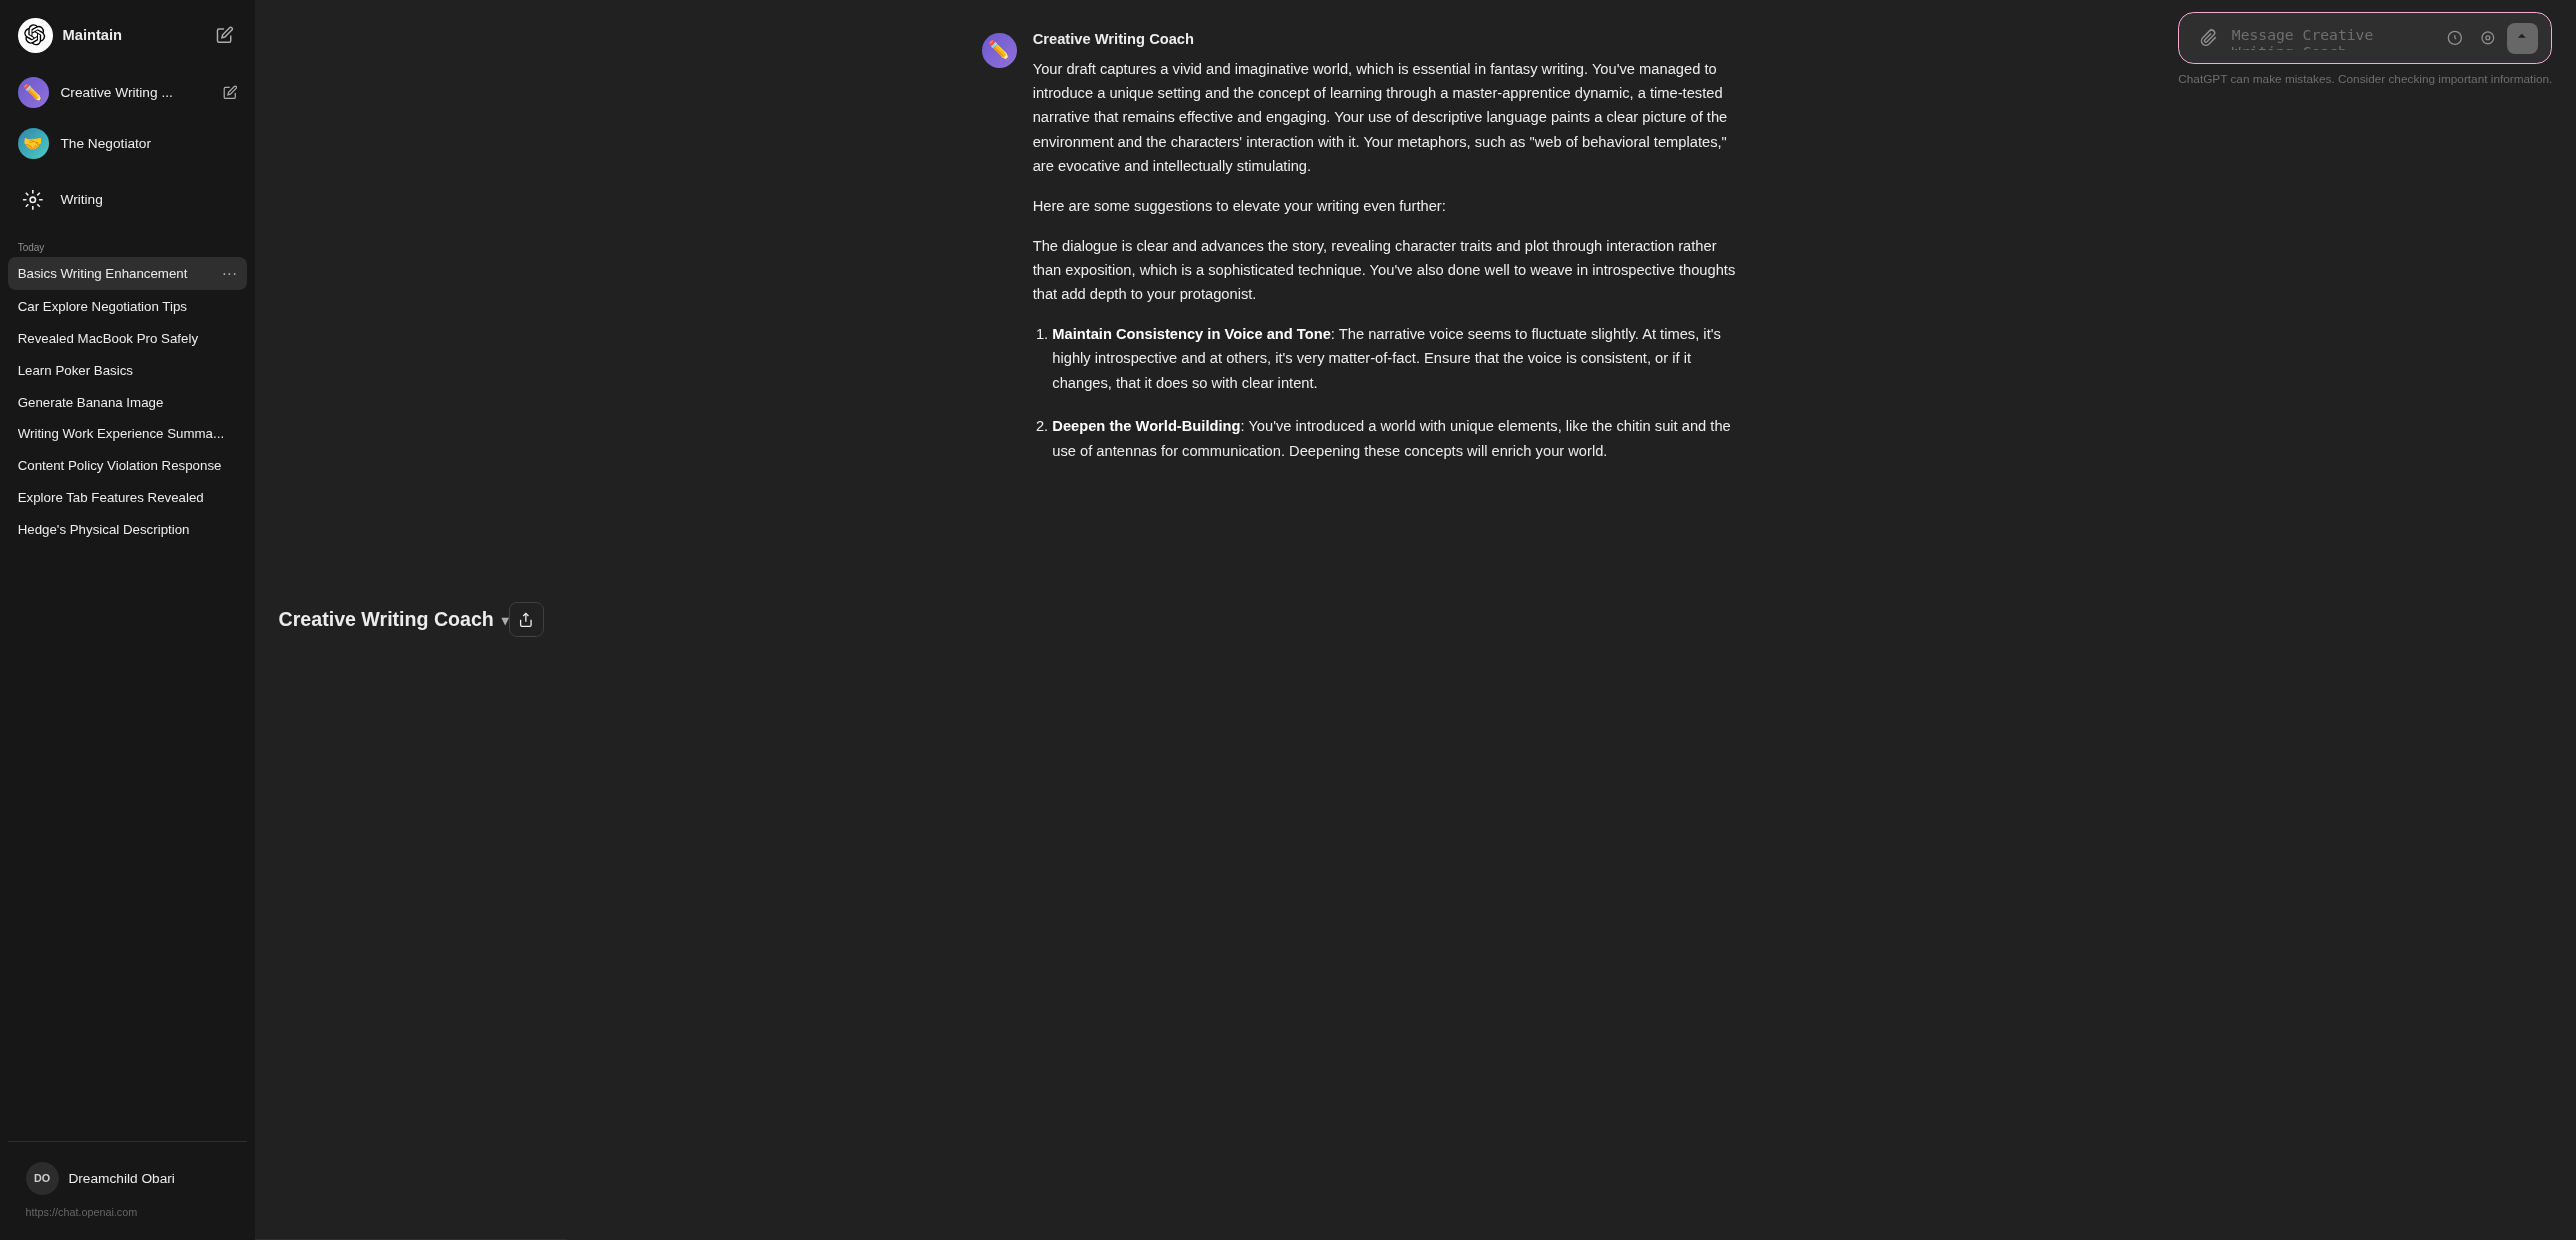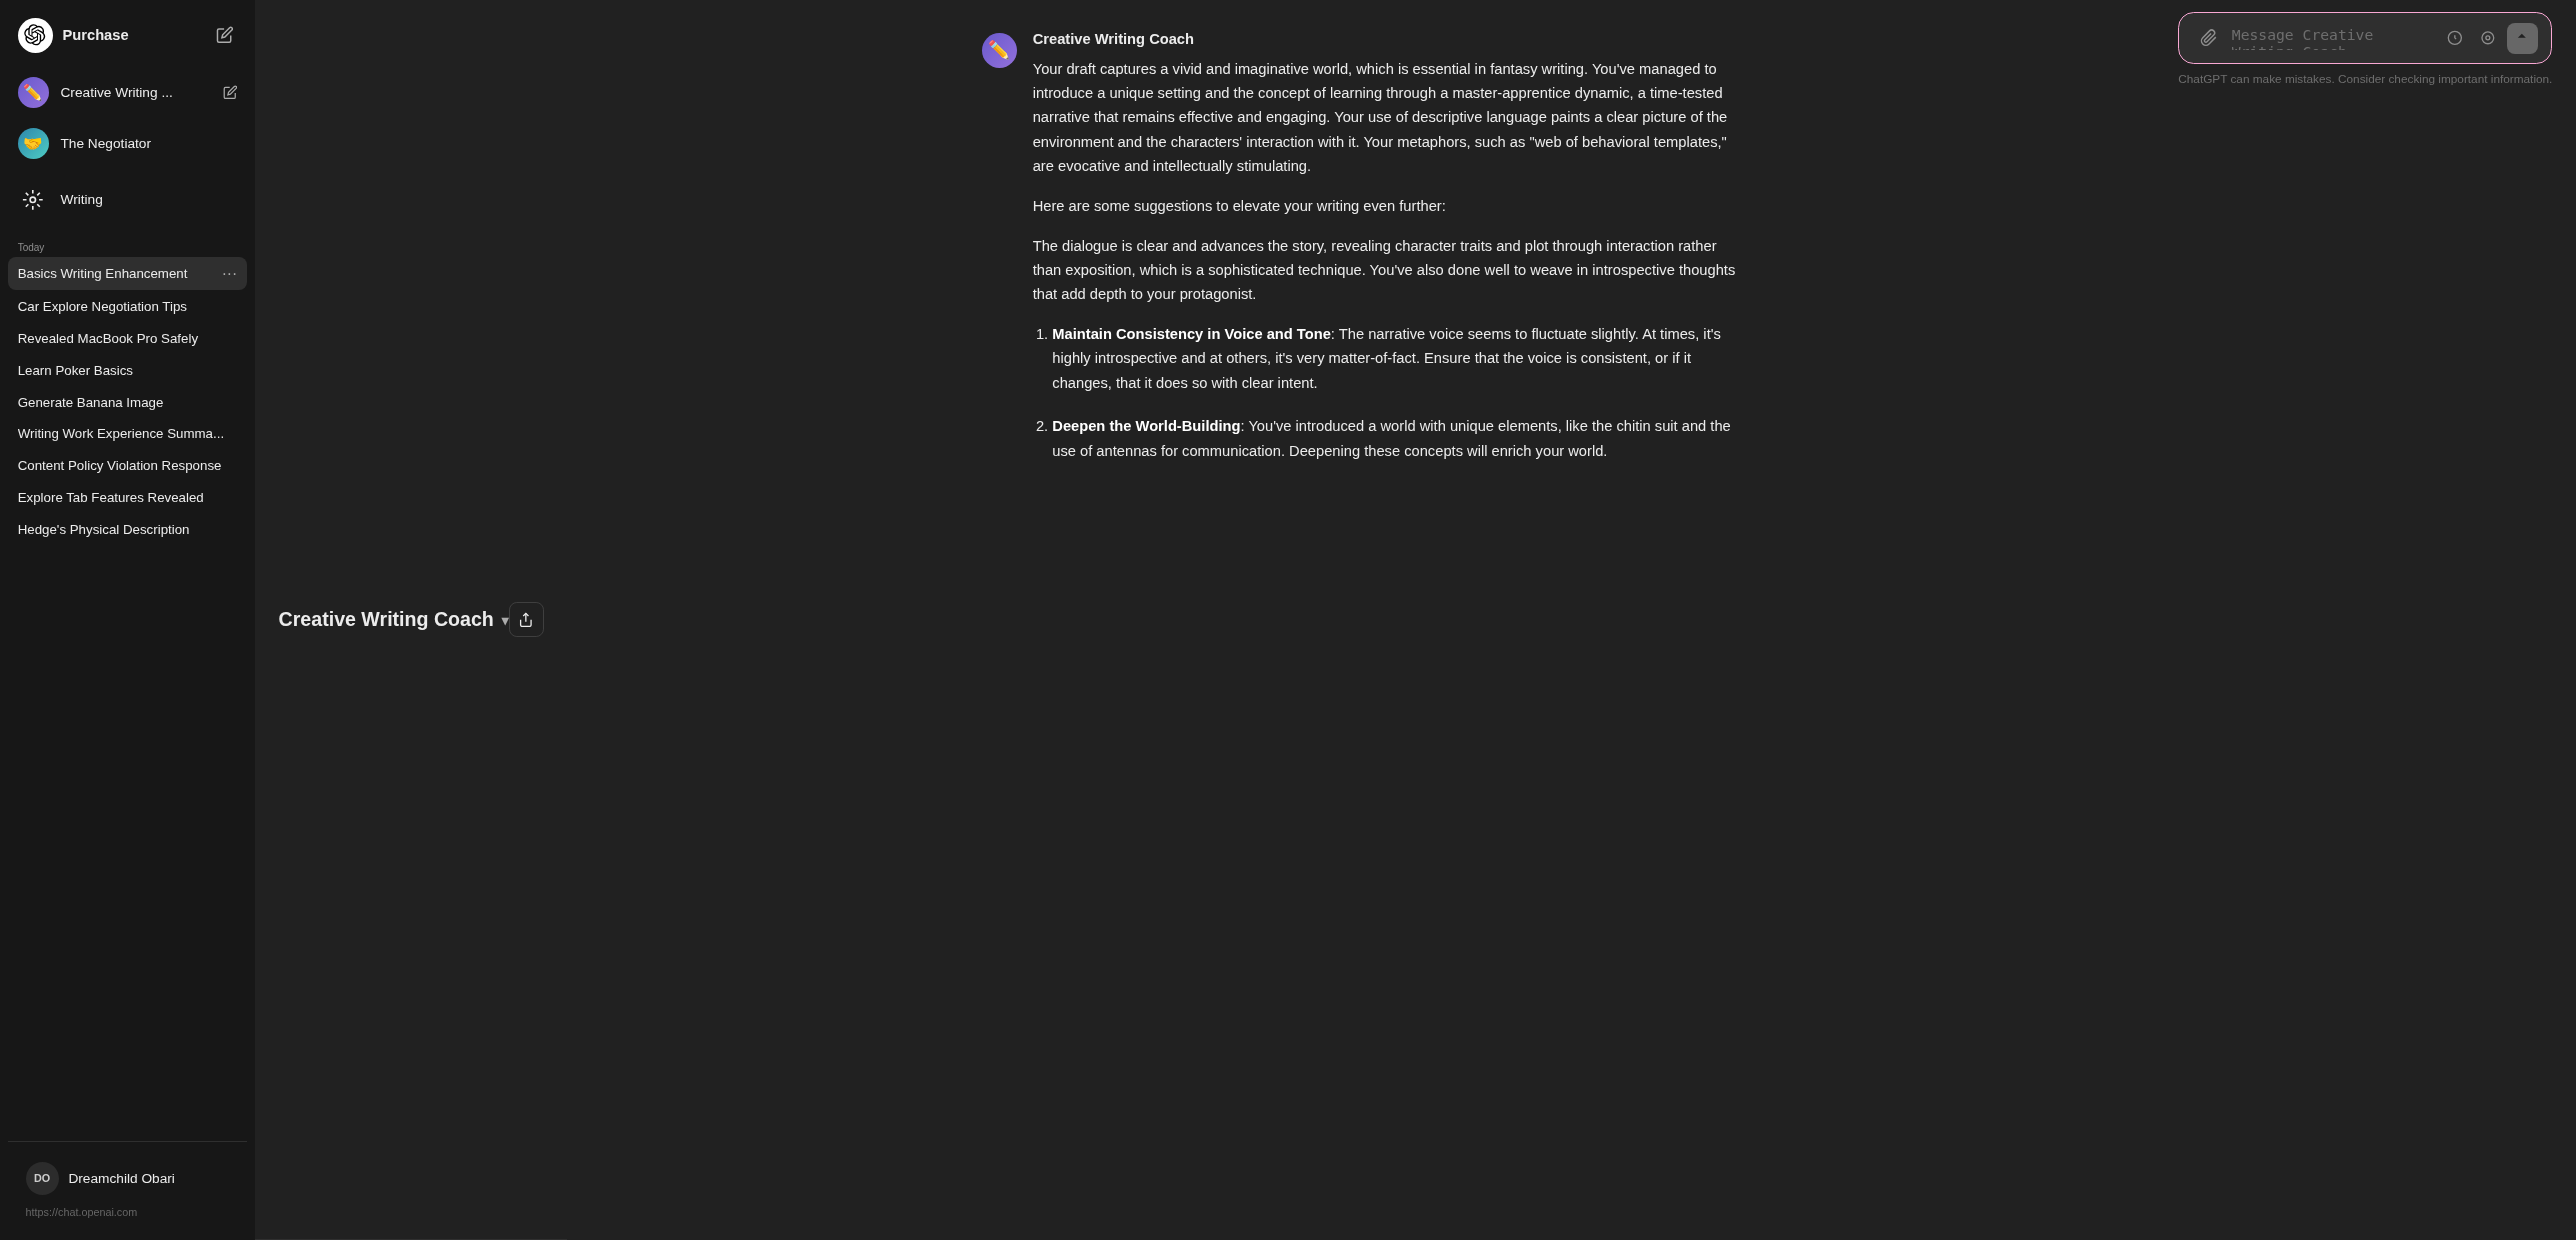--- a/index.html
+++ b/index.html
@@ -423,21 +423,21 @@
 <body>
 
 <div class="sidebar">
   <div class="sidebar-header">
     <div class="sidebar-logo-area">
       <div class="chatgpt-logo">
         <svg viewBox="0 0 41 41" fill="none" xmlns="http://www.w3.org/2000/svg">
           <path d="M37.532 16.87a9.963 9.963 0 0 0-.856-8.184 10.078 10.078 0 0 0-10.855-4.835A9.964 9.964 0 0 0 18.306.5a10.079 10.079 0 0 0-9.614 6.977 9.967 9.967 0 0 0-6.664 4.834 10.08 10.08 0 0 0 1.24 11.817 9.965 9.965 0 0 0 .856 8.185 10.079 10.079 0 0 0 10.855 4.835 9.965 9.965 0 0 0 7.516 3.35 10.078 10.078 0 0 0 9.617-6.981 9.967 9.967 0 0 0 6.663-4.834 10.079 10.079 0 0 0-1.243-11.813ZM22.498 37.886a7.474 7.474 0 0 1-4.799-1.735c.061-.033.168-.091.237-.134l7.964-4.6a1.294 1.294 0 0 0 .655-1.134V19.054l3.366 1.944a.12.12 0 0 1 .066.092v9.299a7.505 7.505 0 0 1-7.49 7.496ZM6.392 31.006a7.471 7.471 0 0 1-.894-5.023c.06.036.162.099.237.141l7.964 4.6a1.297 1.297 0 0 0 1.308 0l9.724-5.614v3.888a.12.12 0 0 1-.048.103l-8.051 4.649a7.504 7.504 0 0 1-10.24-2.744ZM4.297 13.62A7.469 7.469 0 0 1 8.2 10.333c0 .068-.004.19-.004.274v9.201a1.294 1.294 0 0 0 .654 1.132l9.723 5.614-3.366 1.944a.12.12 0 0 1-.114.012L7.044 23.86a7.504 7.504 0 0 1-2.747-10.24Zm27.658 6.437-9.724-5.615 3.367-1.943a.121.121 0 0 1 .114-.012l8.048 4.648a7.498 7.498 0 0 1-1.158 13.528v-9.476a1.293 1.293 0 0 0-.647-1.13Zm3.35-5.043c-.059-.037-.162-.099-.236-.141l-7.965-4.6a1.298 1.298 0 0 0-1.308 0l-9.723 5.614v-3.888a.12.12 0 0 1 .048-.103l8.05-4.645a7.497 7.497 0 0 1 11.135 7.763Zm-21.063 6.929-3.367-1.944a.12.12 0 0 1-.065-.092v-9.299a7.497 7.497 0 0 1 12.293-5.756 6.94 6.94 0 0 0-.236.134l-7.965 4.6a1.294 1.294 0 0 0-.654 1.132l-.006 11.225Zm1.829-3.943 4.33-2.501 4.332 2.499v4.993l-4.330 2.5-4.332-2.5V18Z" fill="#000"></path>
         </svg>
       </div>
-      <span class="sidebar-title">Purchase</span>
+      <span class="sidebar-title">Maintain</span>
     </div>
     <div class="sidebar-new-chat-icon">
       <svg width="17.7" height="17.7" viewBox="0 0 24 24" fill="none" stroke="currentColor" stroke-width="2">
         <path d="M11 4H4a2 2 0 0 0-2 2v14a2 2 0 0 0 2 2h14a2 2 0 0 0 2-2v-7"></path>
         <path d="M18.5 2.5a2.121 2.121 0 0 1 3 3L12 15l-4 1 1-4 9.5-9.5z"></path>
       </svg>
     </div>
   </div>
 
   <div class="sidebar-gpt-items">

